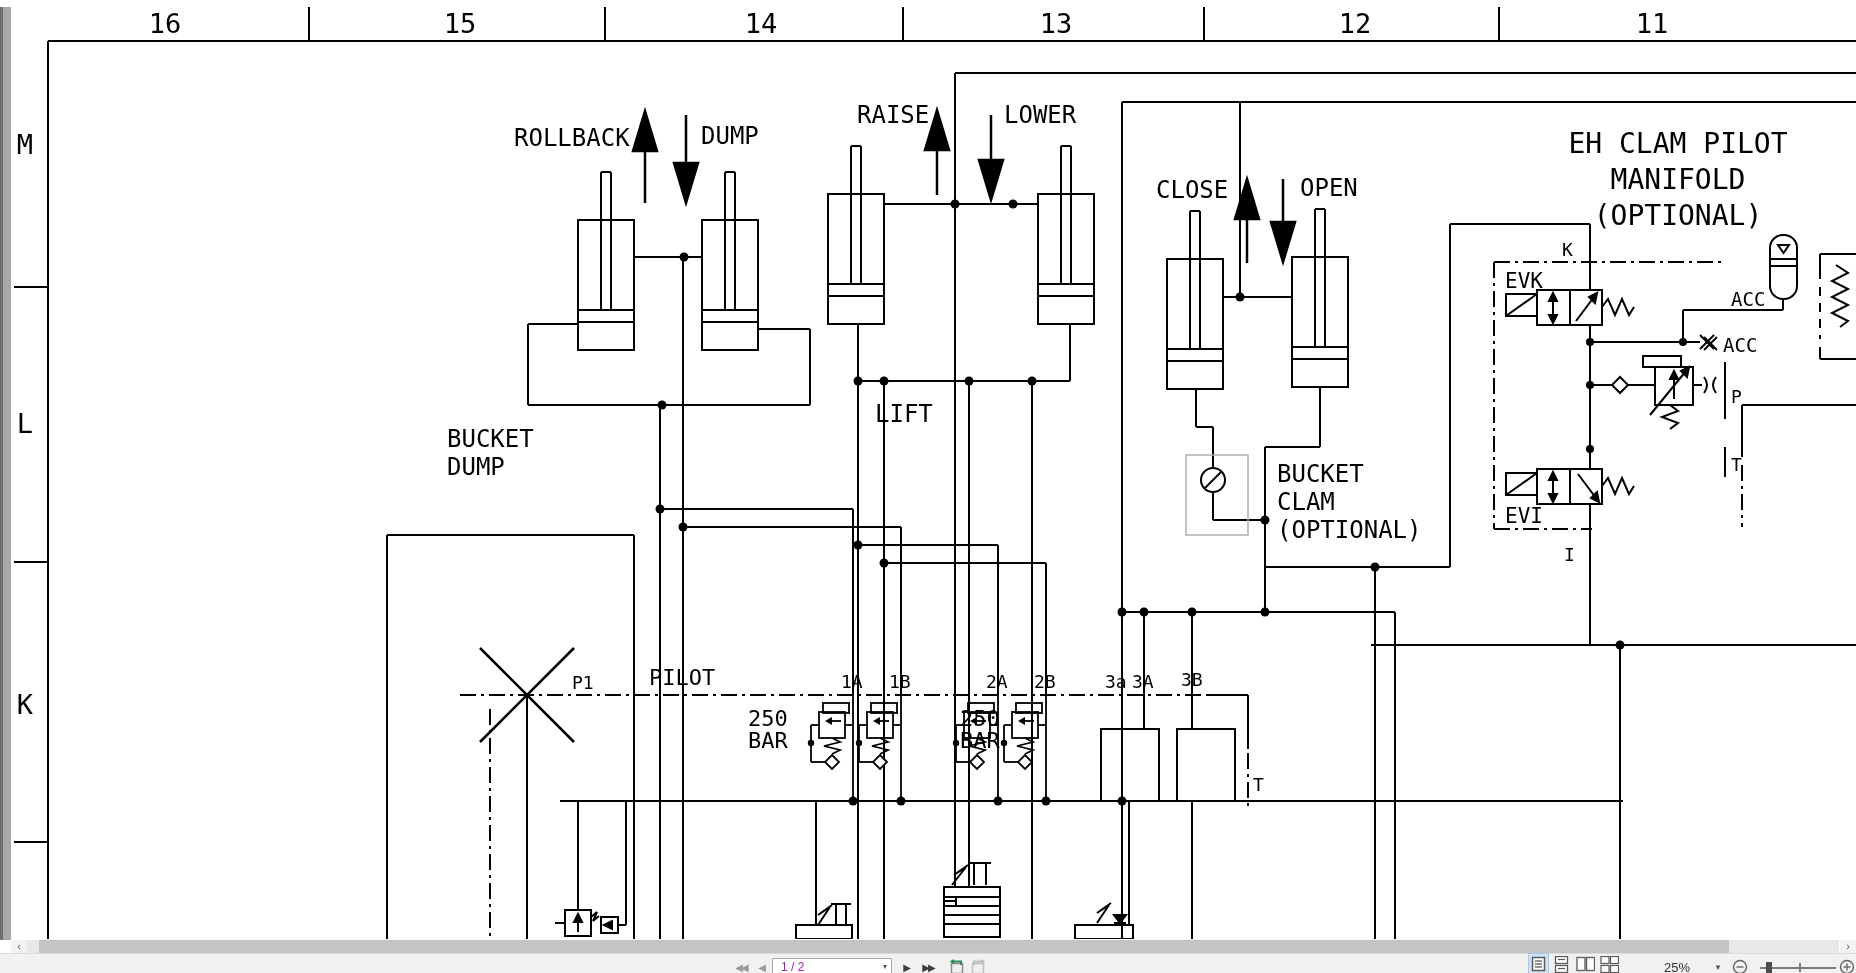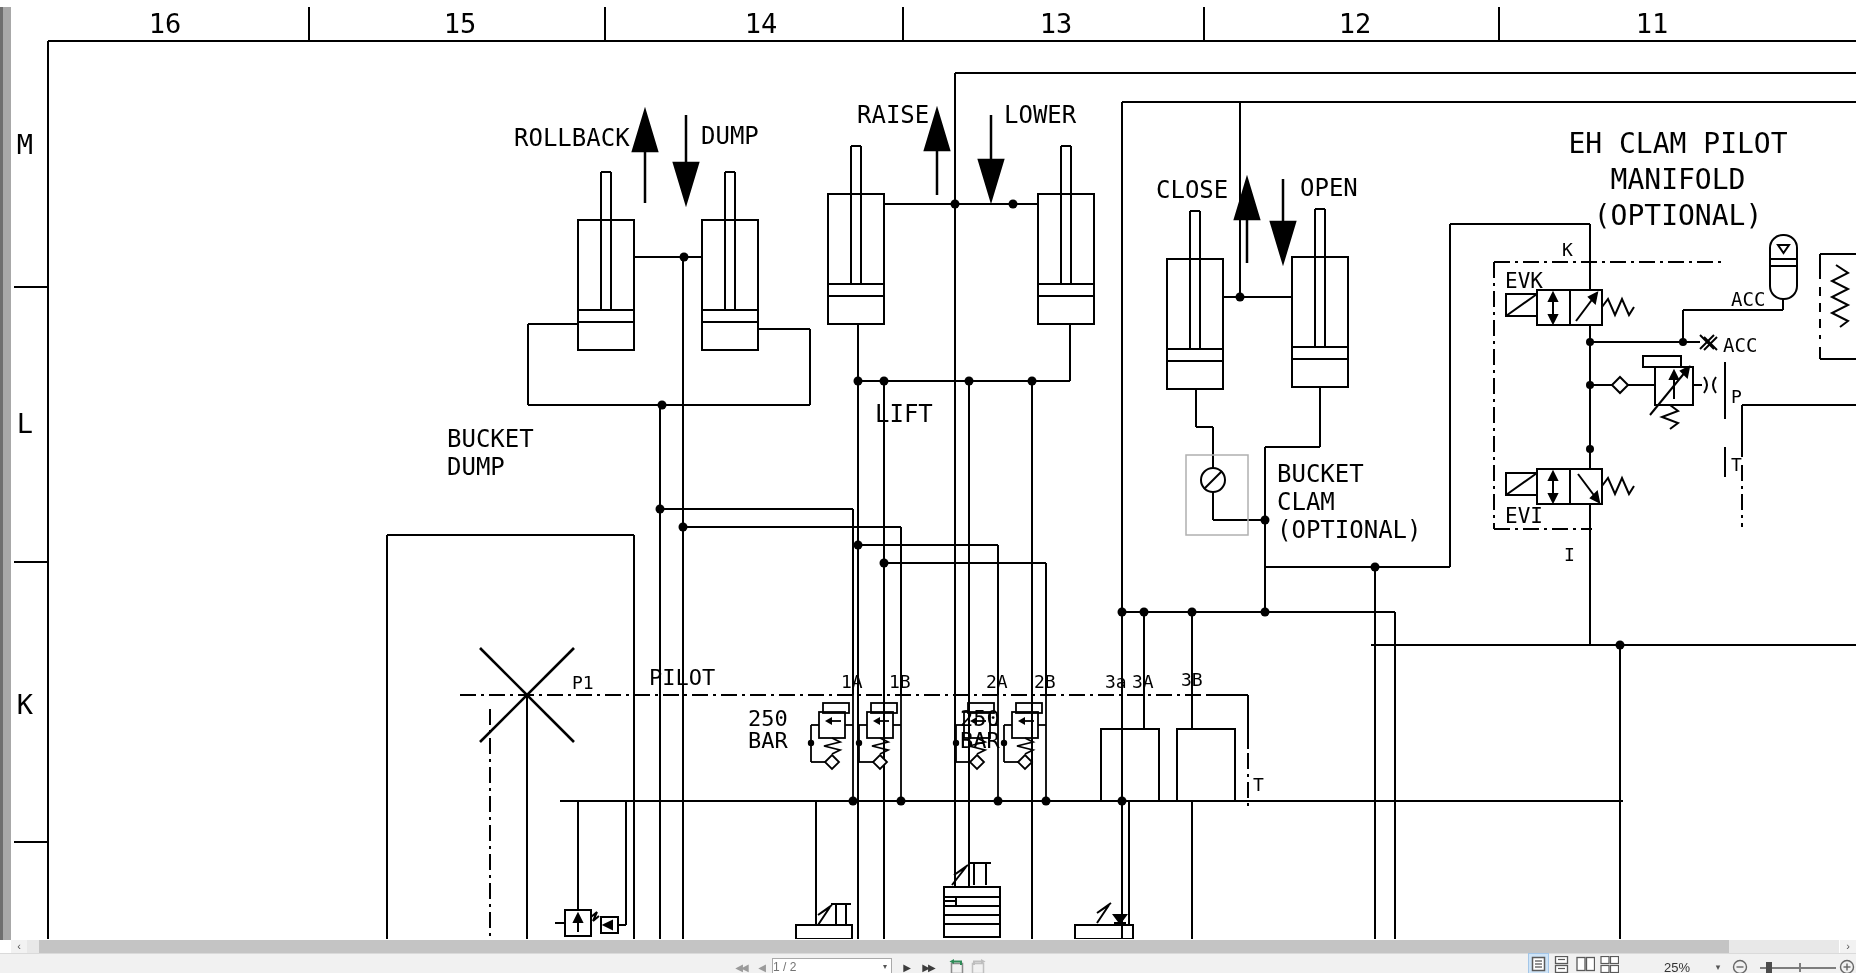--- a/index.html
+++ b/index.html
@@ -20,21 +20,21 @@
   .hscroll .thumb{position:absolute;left:12px;top:0;height:13px;width:1690px;background:#c4c4c4;}
 
   
   .toolbar{position:absolute;left:0;top:946px;width:1856px;height:27px;background:#f1f1f1;
            border-top:1px solid #dadada;box-sizing:border-box;}
   .tb-item{position:absolute;top:0;height:26px;display:flex;align-items:center;justify-content:center;}
   .tri{font-size:10px;letter-spacing:-2px;}
   .tri.gray{color:#9a9a9a;} .tri.dark{color:#3c3c3c;}
   .page-box{position:absolute;top:4px;left:772px;width:120px;height:17px;background:#fff;
             border:1px solid #a9a9a9;display:flex;align-items:center;box-sizing:border-box;cursor:text;}
-  .page-box .val{font-size:12px;color:#737373;padding-left:0;flex:1;text-align:left;}
+  .page-box .val{font-size:12px;color:#a21caf;padding-left:8px;flex:1;text-align:left;}
   .page-box .caret{font-size:8px;color:#555;padding-right:4px;}
   .zoom-label{font-size:13px;color:#333;}
   .caret-sm{font-size:9px;color:#555;}
   .layout-ic{width:19px;height:20px;display:flex;align-items:center;justify-content:center;cursor:pointer;}
   .layout-ic.active{background:#cfe4f7;outline:1px solid #a3c6e8;}
   .slider-track{position:absolute;top:13px;left:1760px;width:76px;height:1.5px;background:#7d7d7d;}
   .slider-handle{position:absolute;top:8px;left:1766px;width:6px;height:12px;background:#4c4c4c;cursor:pointer;}
   .slider-tick{position:absolute;top:9px;left:1799px;width:1.5px;height:9px;background:#7d7d7d;}
 </style>
 </head>

